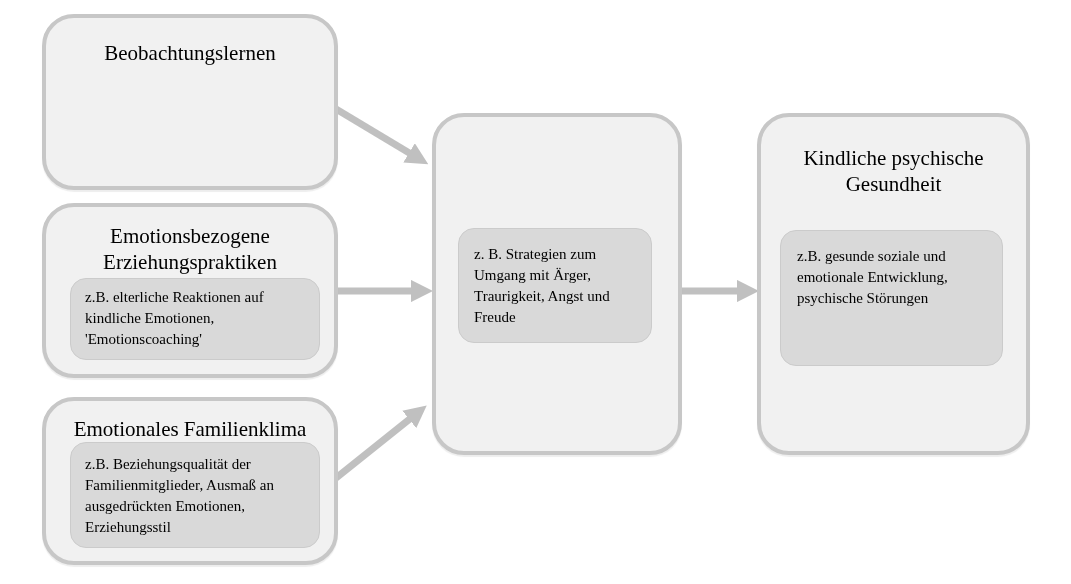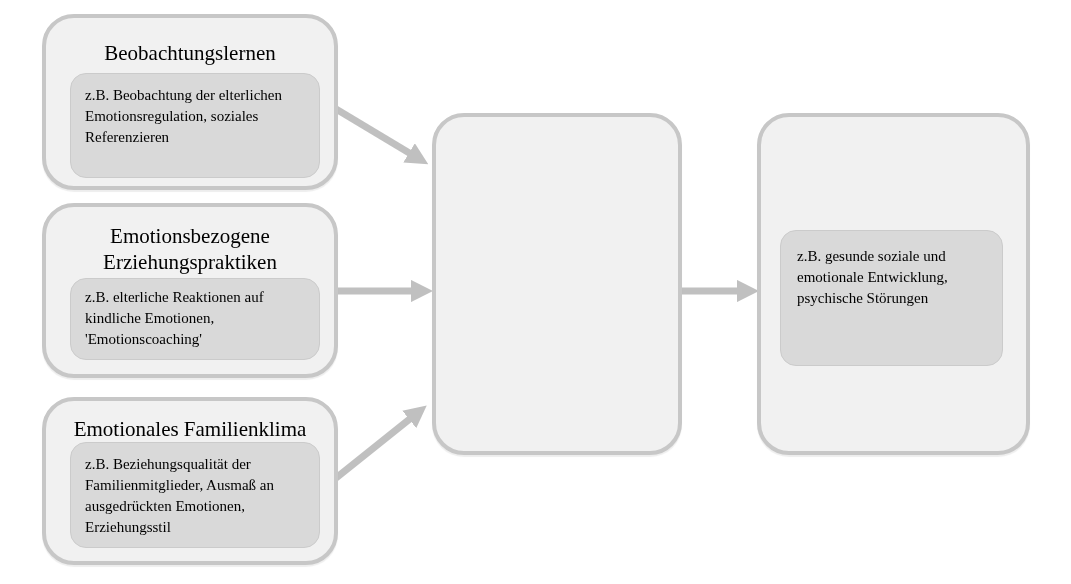--- a/index.html
+++ b/index.html
@@ -80,33 +80,34 @@
       </marker>
     </defs>
     <line x1="336" y1="109" x2="411" y2="154" stroke="#c0c0c0" stroke-width="7" marker-end="url(#ah)"></line>
     <line x1="333" y1="291" x2="413" y2="291" stroke="#c0c0c0" stroke-width="7" marker-end="url(#ah)"></line>
     <line x1="336" y1="478" x2="411" y2="418" stroke="#c0c0c0" stroke-width="7" marker-end="url(#ah)"></line>
     <line x1="682" y1="291" x2="739" y2="291" stroke="#c0c0c0" stroke-width="7" marker-end="url(#ah)"></line>
   </svg>
 
   <div class="node n0">
     <div class="node-title">Beobachtungslernen</div>
-    <div class="node-detail">z.B. Beobachtung der elterlichen Emotionsregulation, soziales Referenzieren</div>
   </div>
 
   <div class="node n1">
     <div class="node-title">Emotionsbezogene Erziehungspraktiken</div>
     <div class="node-detail">z.B. elterliche Reaktionen auf kindliche Emotionen, 'Emotionscoaching'</div>
   </div>
 
   <div class="node n2">
     <div class="node-title">Emotionales Familienklima</div>
     <div class="node-detail">z.B. Beziehungsqualität der Familienmitglieder, Ausmaß an ausgedrückten Emotionen, Erziehungsstil</div>
   </div>
 
   <div class="node n3">
+    <div class="node-detail">z. B. Strategien zum Umgang mit Ärger, Traurigkeit, Angst und Freude</div>
   </div>
 
   <div class="node n4">
+    <div class="node-title">Kindliche psychische Gesundheit</div>
     <div class="node-detail">z.B. gesunde soziale und emotionale Entwicklung, psychische Störungen</div>
   </div>
 
 </div>
 
 </body></html>

